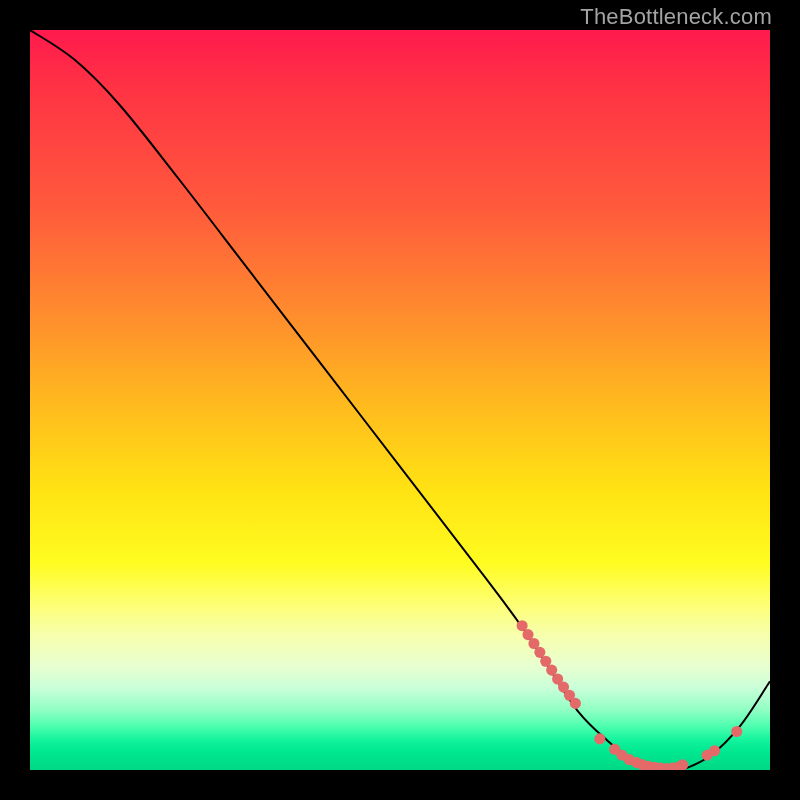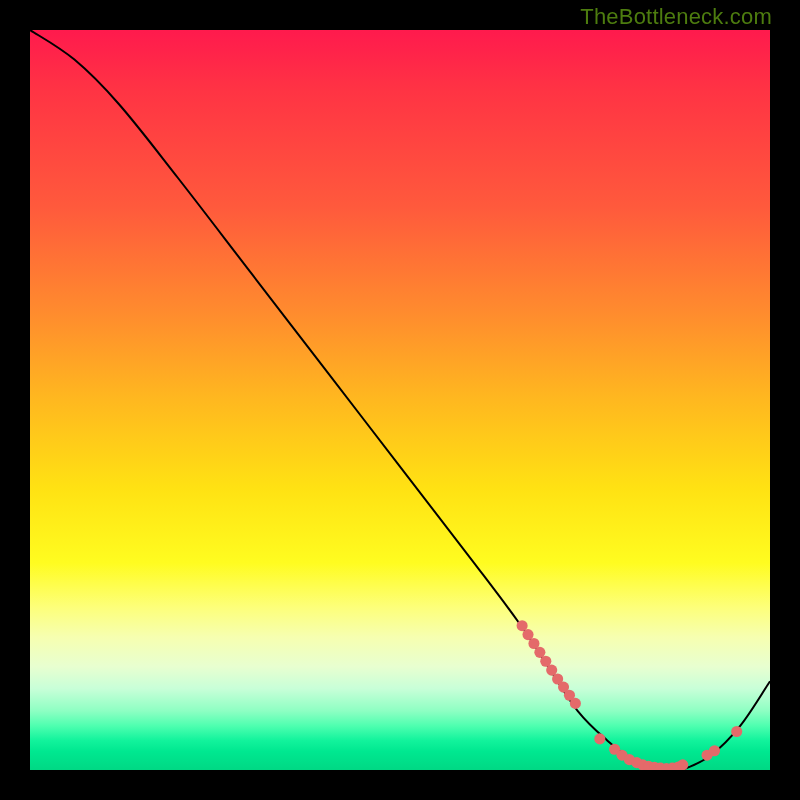--- a/index.html
+++ b/index.html
@@ -7,21 +7,21 @@
     width: 800px;
     height: 800px;
     background: #000;
     position: relative;
     font-family: Arial, Helvetica, sans-serif;
   }
   .watermark {
     position: absolute;
     top: 4px;
     right: 28px;
-    color: #4d7c0f;
+    color: #a3a3a3;
     font-size: 22px;
     letter-spacing: 0.2px;
     z-index: 10;
     text-align: right;
   }
   .plot {
     position: absolute;
     left: 30px;
     top: 30px;
     width: 740px;

